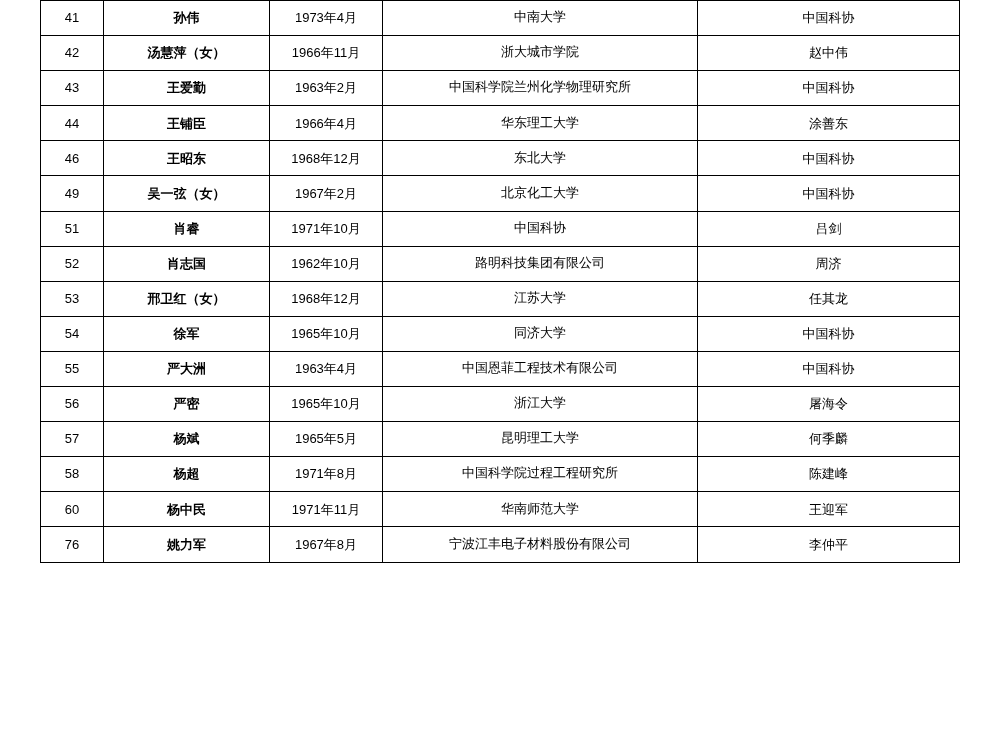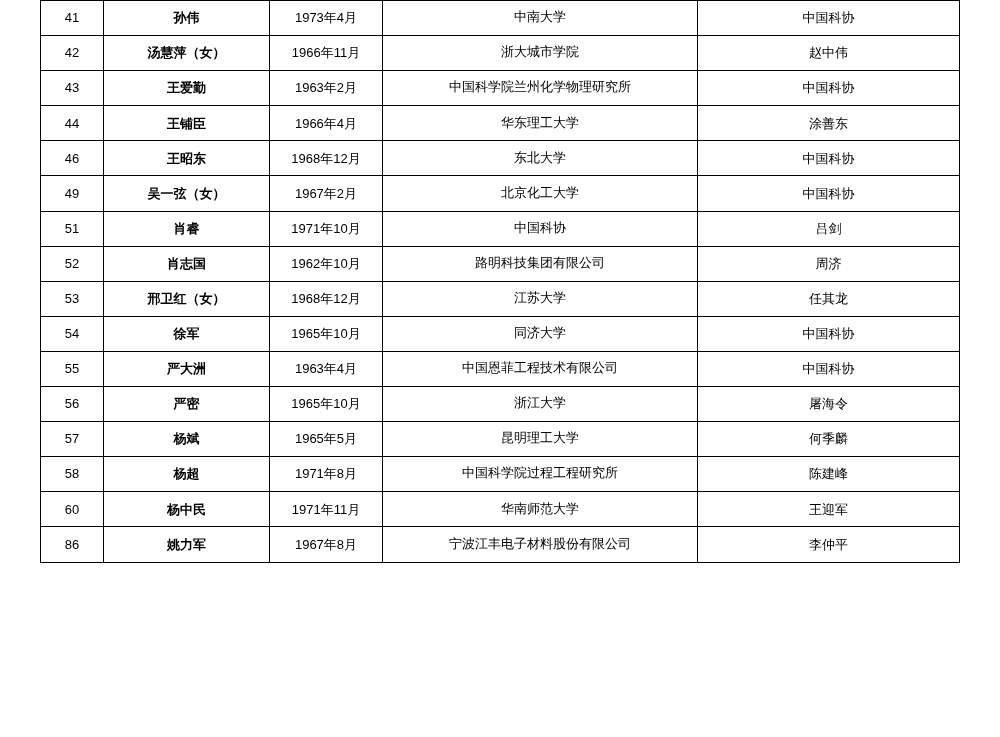--- a/index.html
+++ b/index.html
@@ -153,21 +153,21 @@
         <td class="col-nominator">陈建峰</td>
       </tr>
       <tr>
         <td class="col-index">60</td>
         <td class="col-name">杨中民</td>
         <td class="col-birth">1971年11月</td>
         <td class="col-org">华南师范大学</td>
         <td class="col-nominator">王迎军</td>
       </tr>
       <tr>
-        <td class="col-index">86</td>
+        <td class="col-index">76</td>
         <td class="col-name">姚力军</td>
         <td class="col-birth">1967年8月</td>
         <td class="col-org">宁波江丰电子材料股份有限公司</td>
         <td class="col-nominator">李仲平</td>
       </tr>
     </tbody>
   </table>
 </div>
 
 </body></html>

